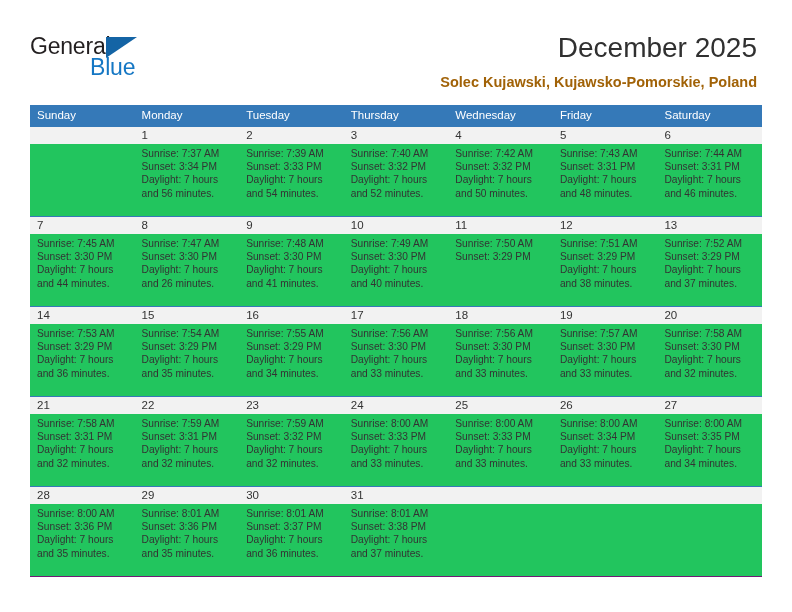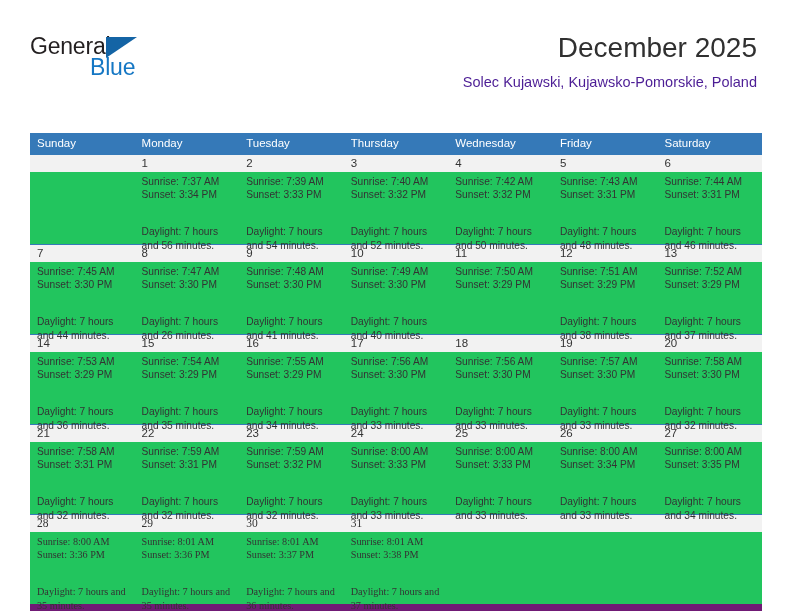--- a/index.html
+++ b/index.html
@@ -70,56 +70,55 @@
     font-size: 28px;
     color: #303030;
     text-align: right;
     white-space: nowrap;
   }
   .subtitle {
     position: absolute;
     right: 35px;
     top: 74px;
     font-size: 14.5px;
-    color: #4c1d95;
+    color: #a16207;
     text-align: right;
     white-space: nowrap;
+    font-weight: bold;
   }
 
   
   .calendar {
     position: absolute;
     left: 30px;
     top: 105px;
     width: 732px;
   }
   .dow-row {
     display: flex;
     background: #3579b8;
     height: 21px;
-    margin-top: 28px;
   }
   .dow {
     flex: 1 1 0;
     color: #ffffff;
     font-size: 11.5px;
     line-height: 21px;
     padding-left: 7px;
     box-sizing: border-box;
     white-space: nowrap;
   }
   .week {
     border-top: 1px solid #3579b8;
   }
   .week:first-of-type {
     border-top: none;
   }
   .week-last {
-    border-bottom: 7px solid #701a75;
-    font-family: Liberation Serif, serif;
+    border-bottom: 1px solid #701a75;
   }
   .numrow {
     display: flex;
     background: #f2f2f2;
     height: 17px;
   }
   .numcell {
     flex: 1 1 0;
     box-sizing: border-box;
     padding-left: 7px;
@@ -138,21 +137,20 @@
     padding: 3px 6px 0 7px;
     font-size: 10.2px;
     line-height: 13.2px;
     color: #333333;
   }
   .infocell div {
     white-space: nowrap;
   }
   .infocell .daylight-wrap {
     white-space: normal;
-    margin-top: 24px;
   }
 </style>
 </head>
 <body>
 
 <div class="page">
 
   <div class="header">
     <div class="logo">
       <span class="logo-general">General</span>

